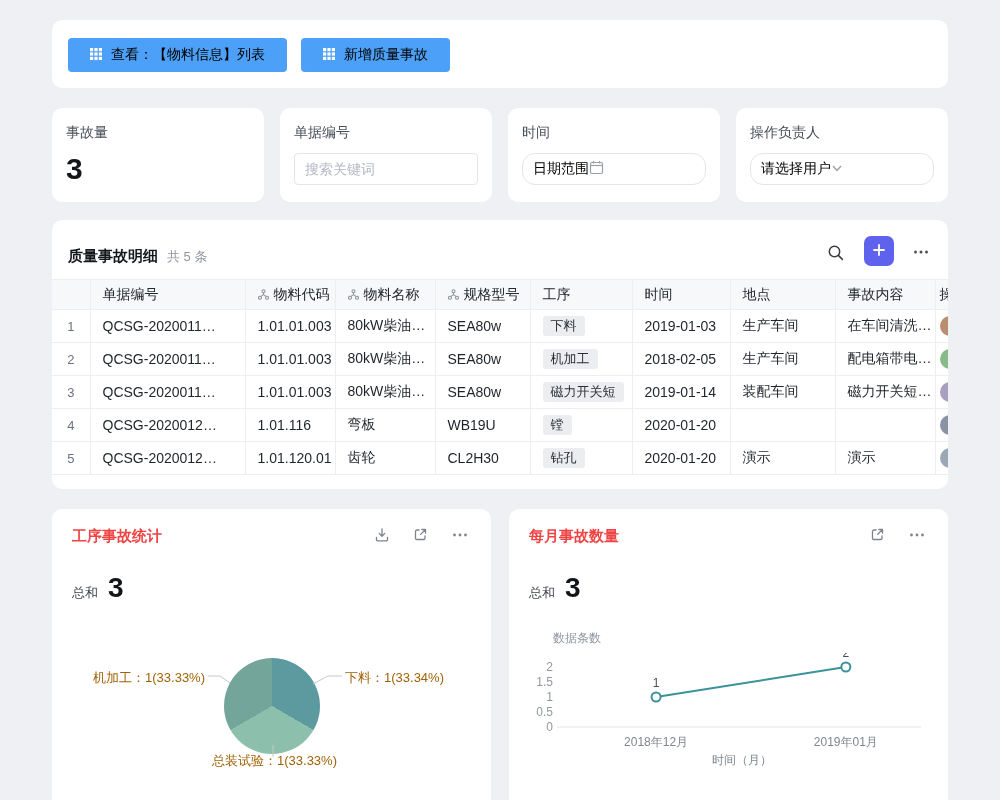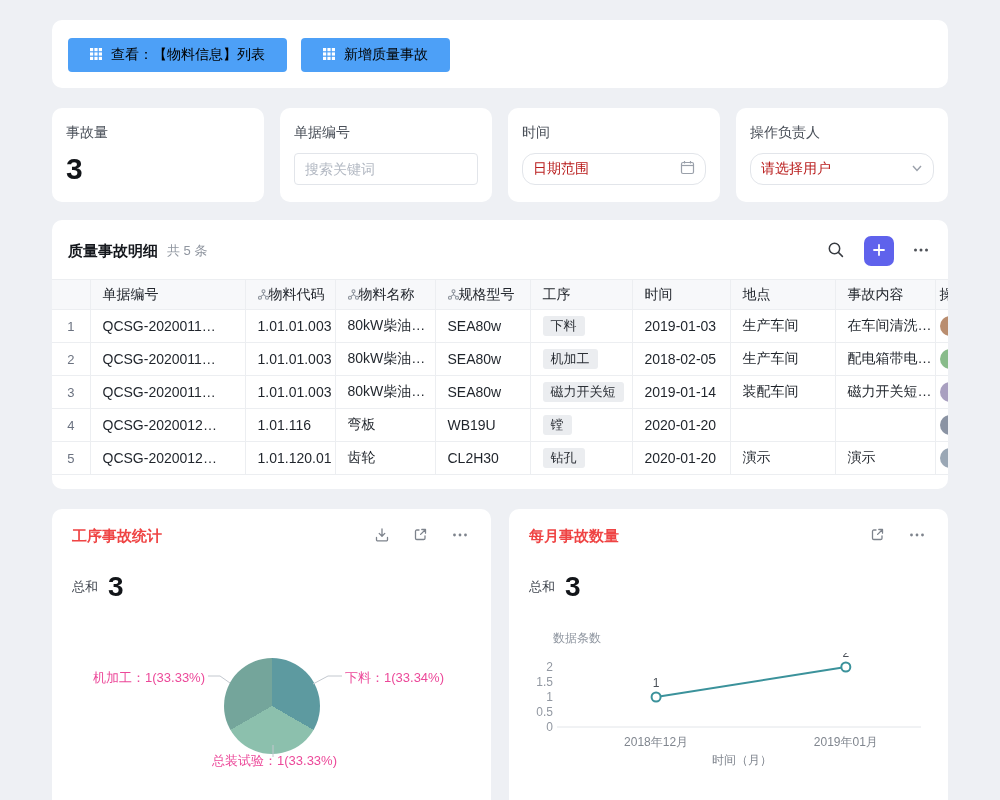--- a/index.html
+++ b/index.html
@@ -18,59 +18,59 @@
     font-family:inherit;cursor:pointer;white-space:nowrap;}
 
   
   .filter-row{display:flex;gap:16px;margin-bottom:18px;}
   .filter-card{flex:1;height:94px;padding:16px 14px;}
   .f-label{font-size:14px;color:#494f58;}
   .f-value{font-size:30px;font-weight:700;color:#121519;margin-top:12px;line-height:30px;}
   .f-input{margin-top:11px;width:100%;height:32px;border:1px solid #e2e5ea;border-radius:4px;
     padding:0 10px;font-size:14px;color:#333;outline:none;font-family:inherit;background:#fff;}
   .f-input::placeholder{color:#b3b9c3;}
-  .input-like{margin-top:11px;display:flex;align-items:center;justify-content:space-between;
+  .input-like{margin-top:11px;display:flex;align-items:center;justify-content:flex-start;
     height:32px;border:1px solid #e2e5ea;border-radius:13px;padding:0 10px;
-    font-size:14px;color:#b91c1c;cursor:pointer;background:#fff;}
+    font-size:14px;color:#000000;cursor:pointer;background:#fff;}
 
   
   .table-card{margin-bottom:20px;overflow:hidden;padding-bottom:14px;}
-  .table-head{display:flex;align-items:center;padding:16px 16px 13px;}
+  .table-head{display:flex;align-items:flex-end;padding:16px 16px 13px;}
   .table-head h2{margin:0;font-size:15px;font-weight:700;color:#15181d;}
   .count{margin-left:9px;font-size:13px;color:#9096a0;}
   .spacer{flex:1;}
   .icon-btn{background:none;border:none;padding:2px;cursor:pointer;display:inline-flex;
     align-items:center;justify-content:center;}
   .plus-btn{width:30px;height:30px;border:none;border-radius:7px;background:#5f62ec;
     display:inline-flex;align-items:center;justify-content:center;cursor:pointer;
     margin:0 16px 0 18px;}
   .table-wrap{overflow:hidden;}
   table{border-collapse:collapse;table-layout:fixed;width:973px;font-size:14px;color:#1f242b;}
   th,td{border-right:1px solid #eceef1;border-bottom:1px solid #eceef1;padding:0 12px;
     height:33px;white-space:nowrap;overflow:hidden;text-align:left;font-weight:normal;}
   thead th{background:#f7f8fa;height:30px;border-top:1px solid #eceef1;color:#23272e;}
-  th .hwrap{display:inline-flex;align-items:center;}
+  th .hwrap{display:inline-flex;align-items:center;gap:5px;}
   .col-num{text-align:center;color:#6b7280;padding:0;font-size:13px;border-left:none;}
   .col-last{padding:0 4px;}
   .tag{display:inline-block;height:20px;line-height:20px;padding:0 8px;background:#ebedf0;
     border-radius:3px;font-size:13px;color:#2a2e34;}
   .avatar{display:inline-block;width:20px;height:20px;border-radius:50%;vertical-align:middle;}
 
   
   .charts-row{display:flex;gap:18px;}
   .chart-card{flex:1;height:300px;padding-top:16px;position:relative;overflow:hidden;}
   .card-head{display:flex;align-items:center;padding:0 20px;height:22px;}
   .card-head h2{margin:0;font-size:15px;font-weight:700;color:#ef4444;}
   .head-icons{margin-left:auto;display:flex;gap:19px;align-items:center;}
-  .total-row{padding:0 20px;margin-top:25px;display:flex;align-items:center;gap:10px;height:30px;}
+  .total-row{padding:0 20px;margin-top:25px;display:flex;align-items:flex-end;gap:10px;height:30px;}
   .total-label{font-size:13px;color:#3e444d;}
   .total-value{font-size:28px;font-weight:700;color:#121519;line-height:28px;}
   .pie-area{position:relative;height:152px;margin-top:22px;}
   .pie{position:absolute;left:172px;top:34px;width:96px;height:96px;border-radius:50%;z-index:2;}
-  .pie-label{position:absolute;font-size:13px;color:#ec4899;white-space:nowrap;z-index:3;}
+  .pie-label{position:absolute;font-size:13px;color:#a16207;white-space:nowrap;z-index:3;}
   .pl-left{right:286px;top:45px;}
   .pl-right{left:293px;top:45px;}
   .pl-bottom{left:160px;top:128px;}
   .pie-connectors{position:absolute;left:0;top:0;z-index:4;pointer-events:none;}
   .series-label{font-size:12px;color:#9097a1;margin:28px 0 6px 44px;}
   .line-area{padding:0 14px;}
   .tk{font-size:12px;fill:#9298a2;}
   .pv{font-size:12px;fill:#4a5058;}
   .xl{font-size:12px;fill:#80868f;}
 </style>

